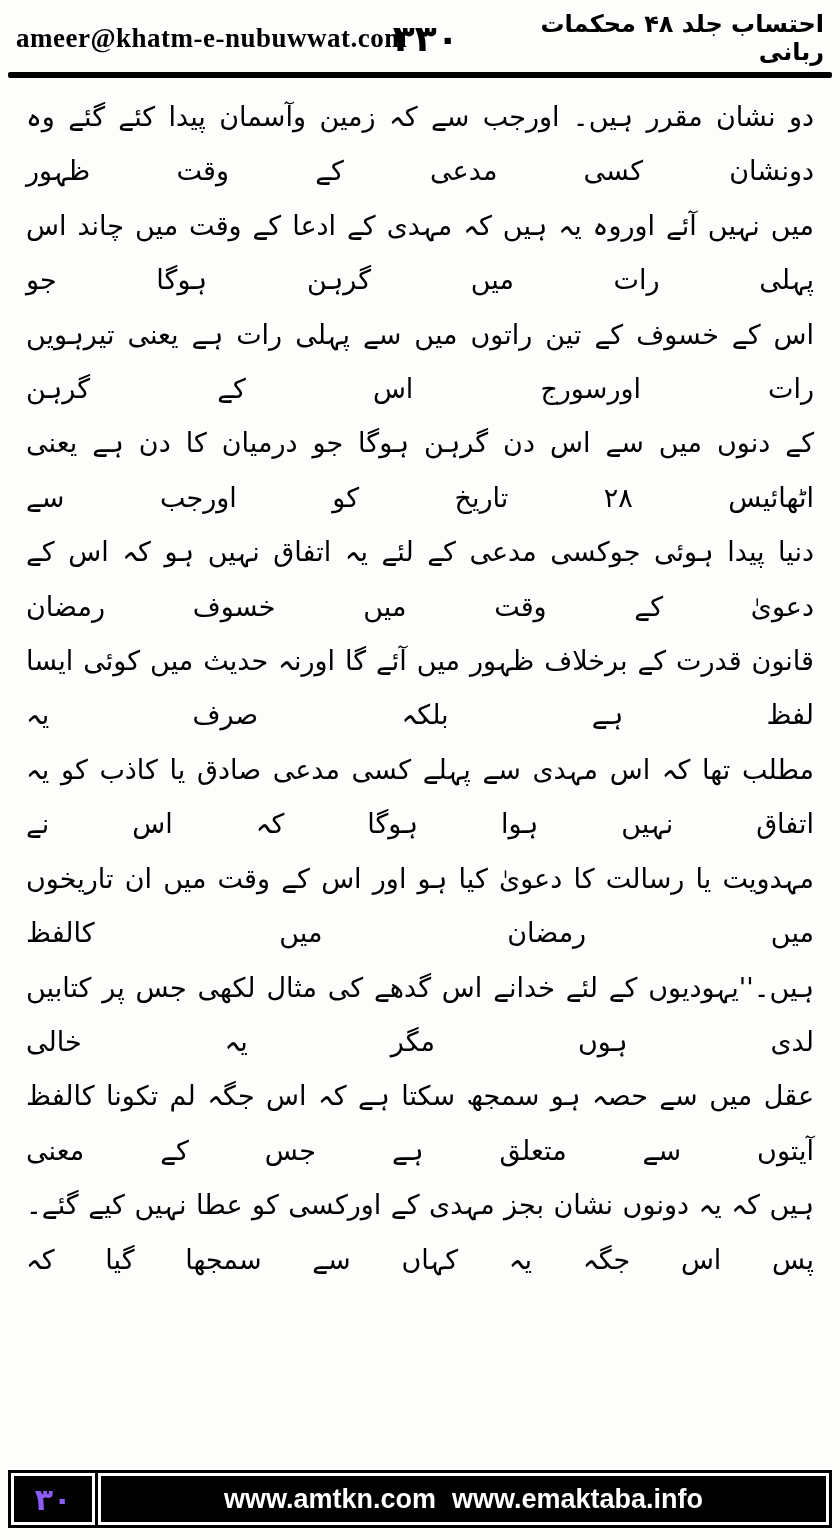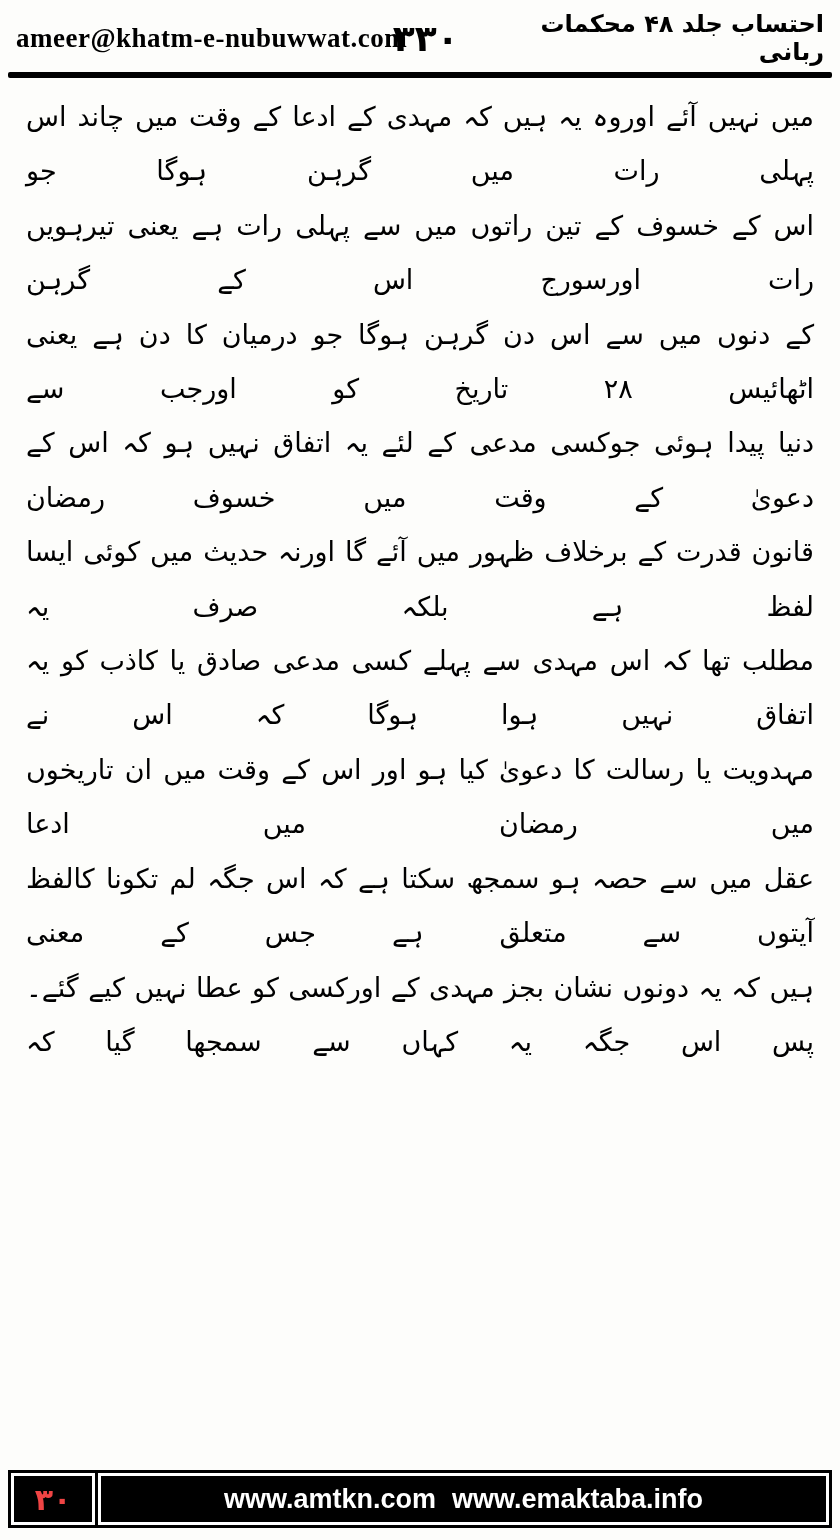--- a/index.html
+++ b/index.html
@@ -73,21 +73,21 @@
     bottom: 12px;
     height: 58px;
     display: flex;
     background: #000;
     direction: ltr;
   }
   .footer-pagebox {
     width: 84px;
     margin: 3px;
     border: 3px solid #fff;
-    color: #ef4444;
+    color: #8b5cf6;
     display: flex;
     align-items: center;
     justify-content: center;
     font-size: 30px;
     font-weight: 700;
     box-sizing: border-box;
     direction: rtl;
   }
   .footer-urls {
     flex: 1;
@@ -111,27 +111,29 @@
 
   <div class="header">
     <span class="header-email">ameer@khatm-e-nubuwwat.com</span>
     <span class="header-pagenum">۳۳۰</span>
     <span class="header-title">احتساب جلد ۴۸ محکمات ربانی</span>
   </div>
 
   <div class="header-rule"></div>
 
   <div class="body-text">
+    <div class="line">دو نشان مقرر ہیں۔ اورجب سے کہ زمین وآسمان پیدا کئے گئے وہ دونشان کسی مدعی کے وقت ظہور</div>
     <div class="line">میں نہیں آئے اوروہ یہ ہیں کہ مہدی کے ادعا کے وقت میں چاند اس پہلی رات میں گرہن ہوگا جو</div>
     <div class="line">اس کے خسوف کے تین راتوں میں سے پہلی رات ہے یعنی تیرہویں رات اورسورج اس کے گرہن</div>
     <div class="line">کے دنوں میں سے اس دن گرہن ہوگا جو درمیان کا دن ہے یعنی اٹھائیس ۲۸ تاریخ کو اورجب سے</div>
     <div class="line">دنیا پیدا ہوئی جوکسی مدعی کے لئے یہ اتفاق نہیں ہو کہ اس کے دعویٰ کے وقت میں خسوف رمضان</div>
     <div class="line">قانون قدرت کے برخلاف ظہور میں آئے گا اورنہ حدیث میں کوئی ایسا لفظ ہے بلکہ صرف یہ</div>
     <div class="line">مطلب تھا کہ اس مہدی سے پہلے کسی مدعی صادق یا کاذب کو یہ اتفاق نہیں ہوا ہوگا کہ اس نے</div>
-    <div class="line">مہدویت یا رسالت کا دعویٰ کیا ہو اور اس کے وقت میں ان تاریخوں میں رمضان میں ادعا</div>
+    <div class="line">مہدویت یا رسالت کا دعویٰ کیا ہو اور اس کے وقت میں ان تاریخوں میں رمضان میں کالفظ</div>
+    <div class="line">ہیں۔''یہودیوں کے لئے خدانے اس گدھے کی مثال لکھی جس پر کتابیں لدی ہوں مگر یہ خالی</div>
     <div class="line">عقل میں سے حصہ ہو سمجھ سکتا ہے کہ اس جگہ لم تکونا کالفظ آیتوں سے متعلق ہے جس کے معنی</div>
     <div class="line">ہیں کہ یہ دونوں نشان بجز مہدی کے اورکسی کو عطا نہیں کیے گئے۔ پس اس جگہ یہ کہاں سے سمجھا گیا کہ</div>
 
   </div>
 
   <div class="footer">
     <div class="footer-pagebox">۳۰</div>
     <div class="footer-urls">
       <span>www.amtkn.com</span>
       <span>www.emaktaba.info</span>

